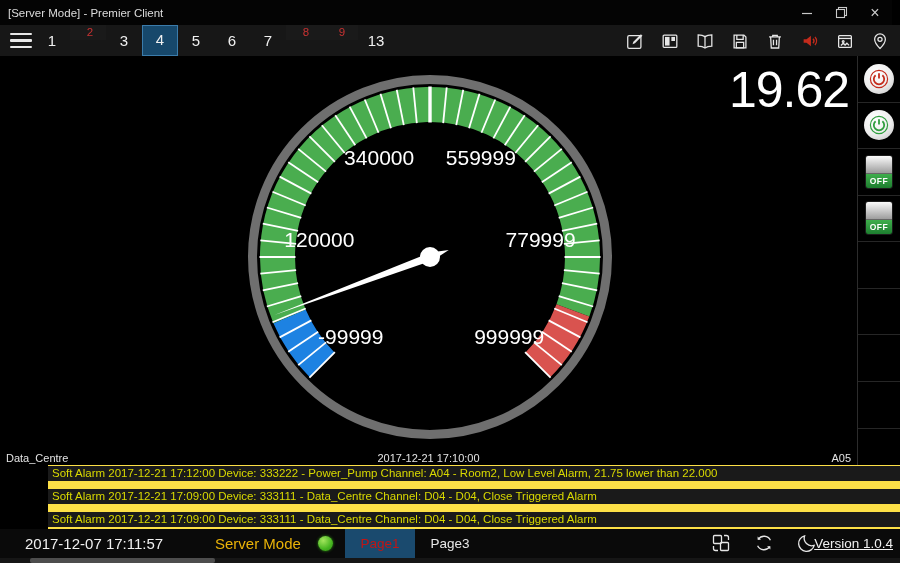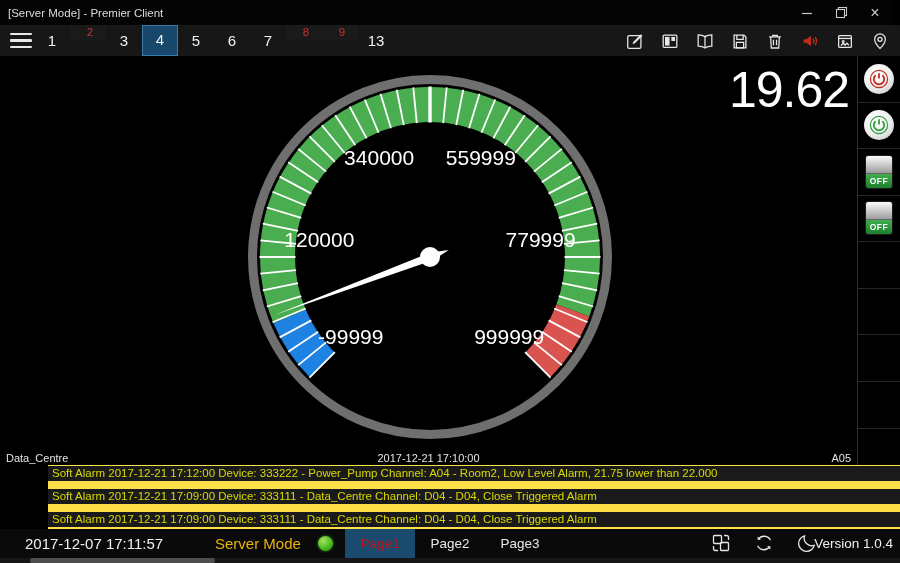--- a/index.html
+++ b/index.html
@@ -58,21 +58,21 @@
   .sb-time{position:absolute;left:25px;line-height:29px;color:#f0f0f0;}
   .sb-mode{position:absolute;left:215px;line-height:29px;color:#eab308;}
   .sb-led{position:absolute;left:318px;top:7px;width:15px;height:15px;border-radius:50%;
           background:radial-gradient(circle at 35% 30%,#a2e55c,#46b520 60%,#2f8f12);
           box-shadow:0 0 3px #2f8f12;}
   .pages{position:absolute;left:345px;top:0;height:29px;display:flex;}
   .page{width:70px;text-align:center;line-height:29px;font-size:13.5px;color:#e8e8e8;}
   .page.active{background:#1a4a6e;color:#c11515;}
   .sb-icons{position:absolute;left:710px;top:3px;display:flex;gap:21px;}
   .sb-icon{width:22px;height:22px;}
-  .sb-version{position:absolute;right:7px;line-height:29px;font-size:13.5px;color:#f0f0f0;}
+  .sb-version{position:absolute;right:7px;line-height:29px;font-size:13.5px;color:#f0f0f0;text-decoration:underline;}
   
   .bottomscroll{position:absolute;top:558px;left:0;right:0;height:5px;background:#161616;}
   .scroll-thumb{position:absolute;left:30px;top:0;width:185px;height:5px;background:#4d4d4d;border-radius:2px;}
 </style>
 </head>
 <body>
 
 <div class="titlebar">
   <div class="title">[Server Mode] - Premier Client</div>
   <div class="winbtn">
@@ -282,21 +282,20 @@
   <div class="alarm">Soft Alarm 2017-12-21 17:09:00 Device: 333111 - Data_Centre Channel: D04 - D04, Close Triggered Alarm</div>
   <div class="alarm">Soft Alarm 2017-12-21 17:09:00 Device: 333111 - Data_Centre Channel: D04 - D04, Close Triggered Alarm</div>
 </div>
 
 <div class="statusbar">
   <span class="sb-time">2017-12-07 17:11:57</span>
   <span class="sb-mode">Server Mode</span>
   <span class="sb-led"></span>
   <div class="pages">
     <div class="page active">Page1</div>
-    <div class="page">Page2</div>
     <div class="page">Page3</div>
   </div>
   <div class="sb-icons">
     <div class="sb-icon">
       <svg viewBox="0 0 22 22" fill="none" stroke="#e6e6e6" stroke-width="1.3">
           <rect x="3.5" y="3.5" width="8" height="8" rx="1"></rect>
           <rect x="10.5" y="10.5" width="8" height="8" rx="1"></rect>
           <path d="M14 3.5h2.5a2 2 0 0 1 2 2V8"></path>
           <path d="M8 18.5H5.5a2 2 0 0 1-2-2V14"></path>
         </svg>

